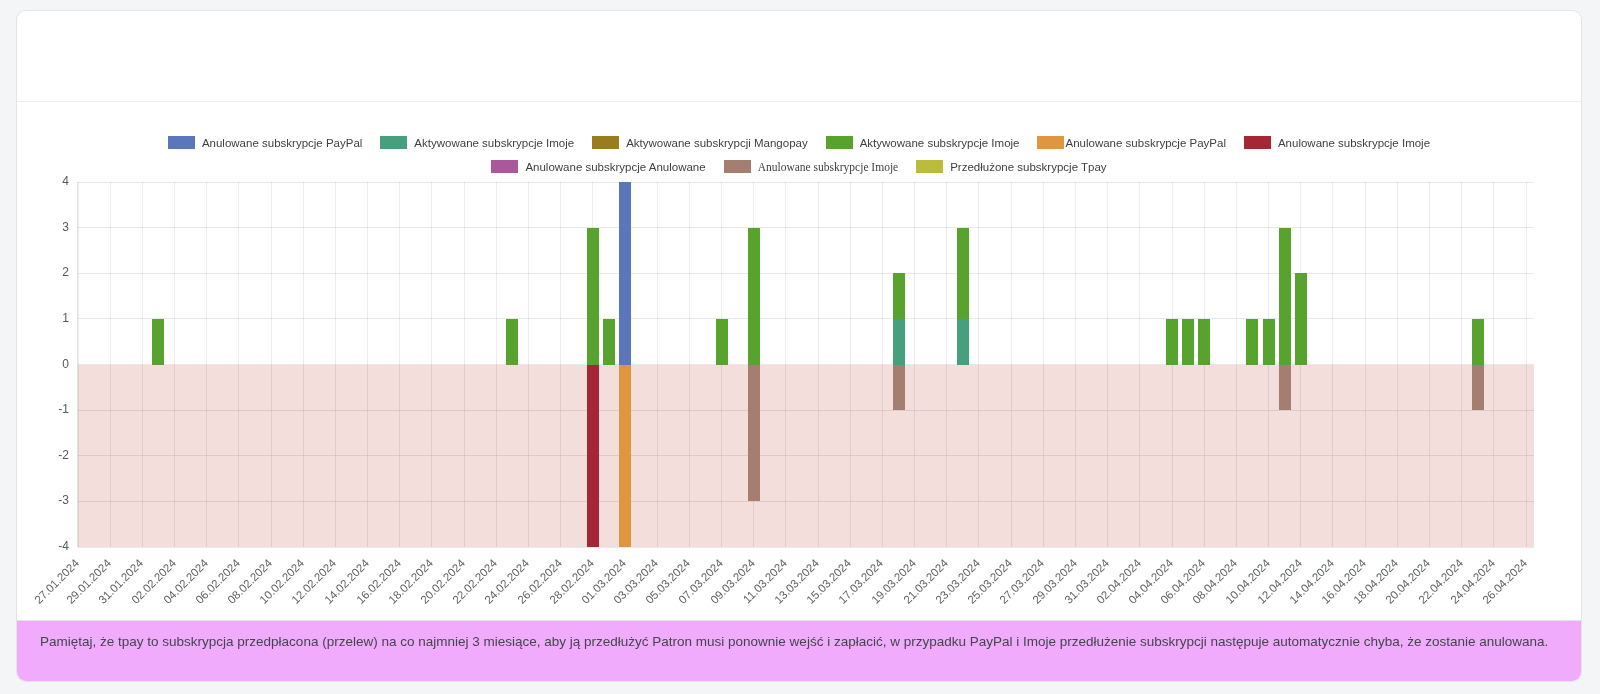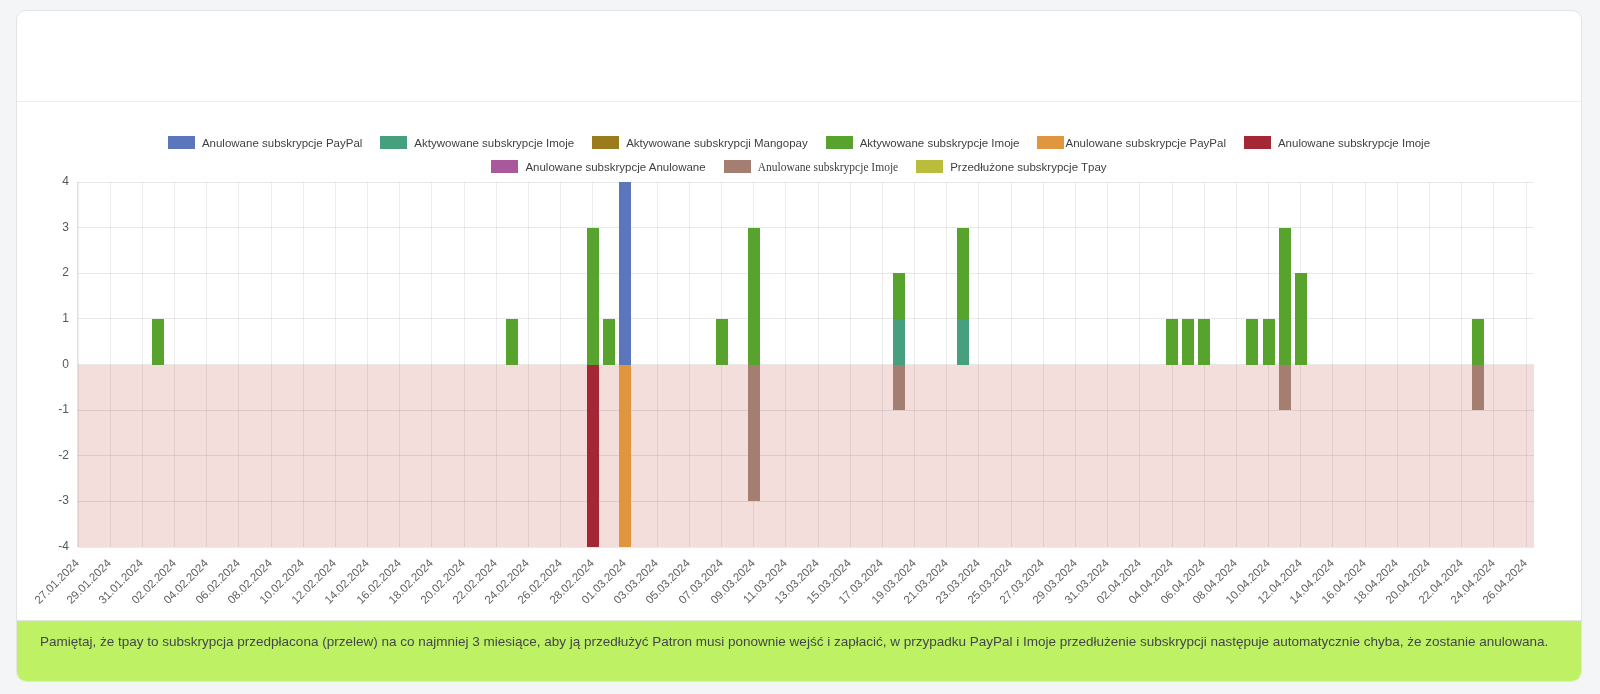--- a/index.html
+++ b/index.html
@@ -37,21 +37,21 @@
   #legend-row-1{top:125px;}
   #legend-row-2{top:149px;}
   .plot{
     position:absolute;left:60px;top:171px;width:1456px;height:365px;
     border-left:1px solid #e2e2e2;box-sizing:content-box;
   }
   #y-axis-labels div{font-size:12px;color:#55585a;}
   #x-axis-labels div{font-size:11.5px;color:#5f6163;white-space:nowrap;}
   .card-footer{
     position:absolute;left:0;right:0;bottom:0;height:60px;
-    border-top:1px solid #e4e4e5;background:#bef264;
+    border-top:1px solid #e4e4e5;background:#f0abfc;
   }
   .footer-note{
     position:absolute;left:23px;top:13px;right:23px;
     font-size:13.5px;color:#43474a;
   }
 </style>
 </head>
 <body>
 
 <div class="card">

